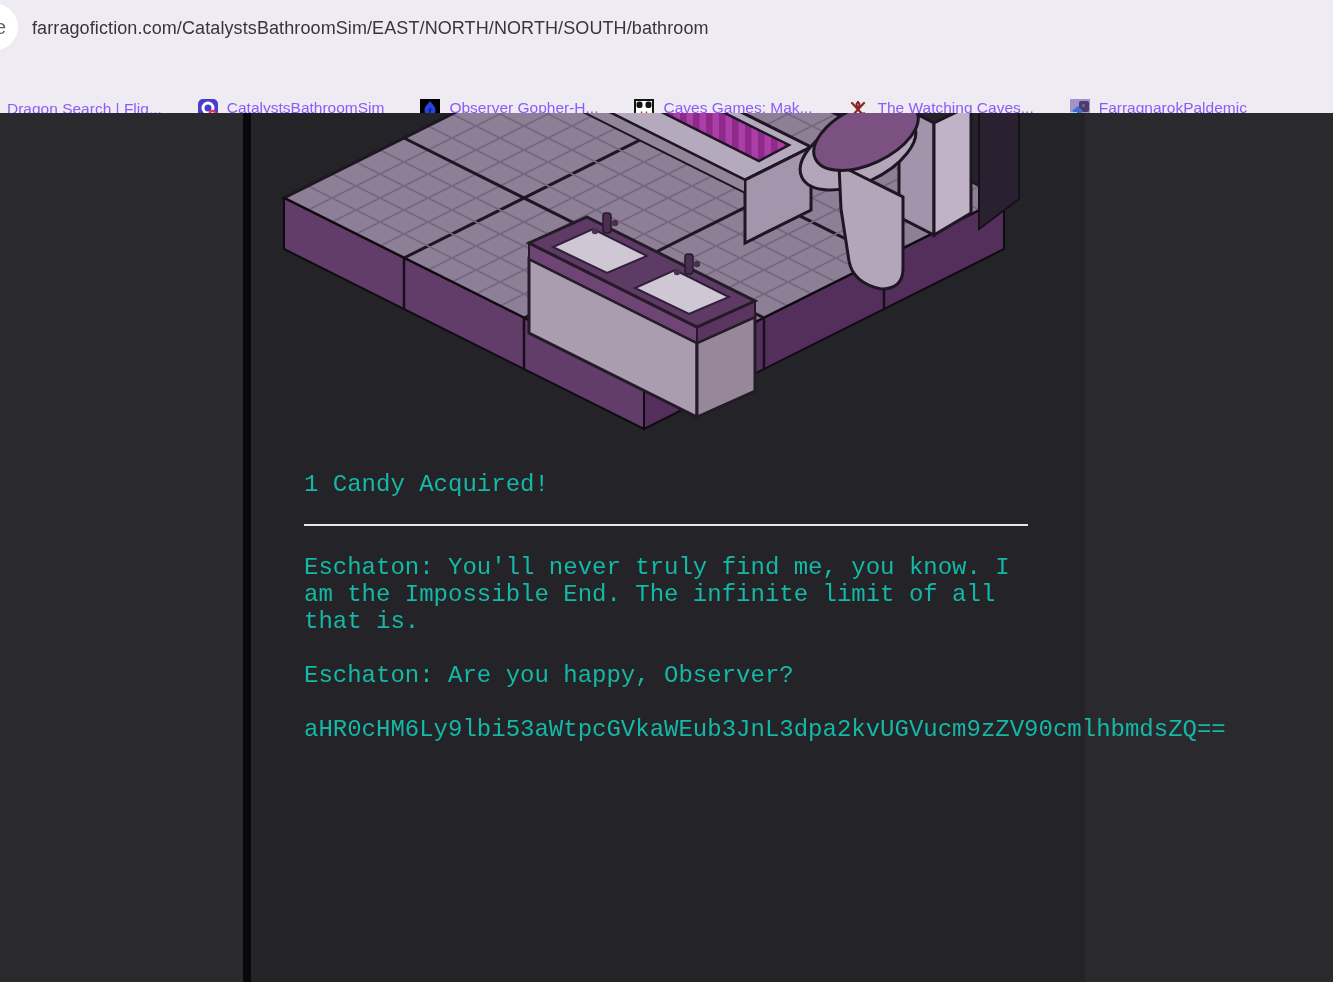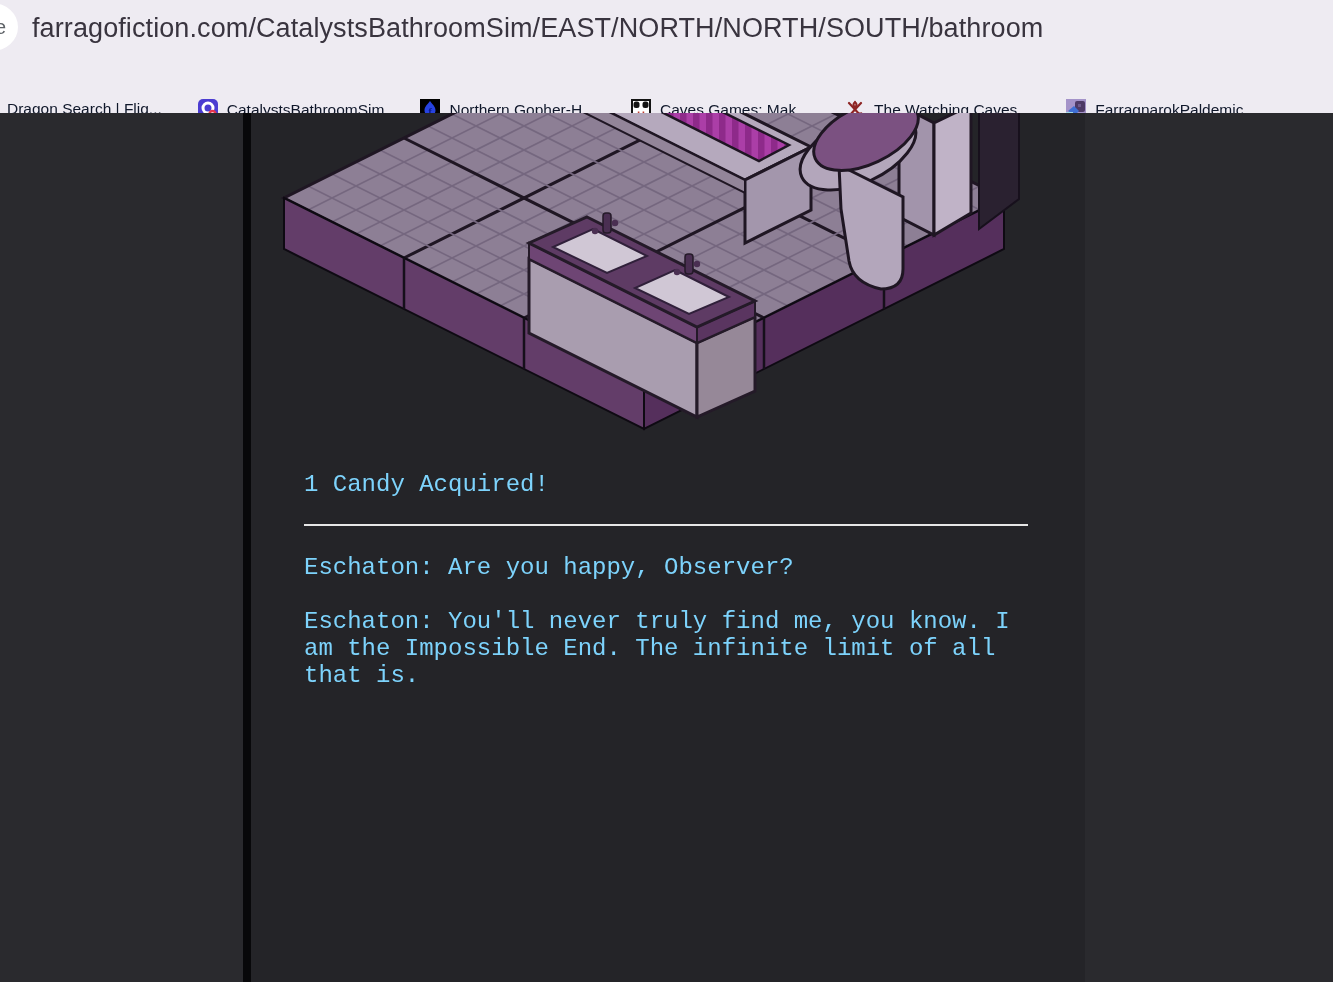--- a/index.html
+++ b/index.html
@@ -7,36 +7,36 @@
               font-family:"Liberation Sans", sans-serif; }
 
   
   .chrome { position:relative; width:100%; height:113px; background:#eeebf2; overflow:hidden; }
   .url-row { position:relative; height:57px; }
   .avatar-circle { position:absolute; left:-34px; top:3px; width:52px; height:48px;
                    background:#ffffff; border-radius:50%;
                    display:flex; align-items:center; justify-content:flex-end;
                    padding-right:12px; color:#5f6368; font-size:20px; }
   .url-text { position:absolute; left:32px; top:0; height:57px; display:flex; align-items:center;
-              font-size:27px; color:#39343f; letter-spacing:0.1px; white-space:nowrap; }
+              font-size:18px; color:#39343f; letter-spacing:0.1px; white-space:nowrap; }
   .bookmarks-row { position:absolute; top:57px; left:0; right:0; height:56px;
                    display:flex; align-items:center; padding-left:7px; }
-  .bookmark { display:flex; align-items:flex-end; gap:9px; margin-right:36px;
-              font-size:15.5px; color:#0f172a; white-space:nowrap; cursor:pointer;margin-top:48px; }
+  .bookmark { display:flex; align-items:flex-start; gap:9px; margin-right:36px;
+              font-size:15.5px; color:#8b5cf6; white-space:nowrap; cursor:pointer;margin-top:48px; }
   .bookmark .fav { width:20px; height:20px; flex:0 0 20px; }
 
   
   .viewport { position:relative; width:100%; height:869px; background:#2a2a2e; }
   .left-border-bar { position:absolute; left:243px; top:0; width:8px; height:100%; background:#08080a; }
   .game-column { position:absolute; left:251px; top:0; width:834px; height:100%;
                  background:#242428; overflow:visible; }
   .scene-svg { display:block; width:834px; height:330px; }
 
   .terminal { padding:0 57px 0 53px; font-family:"Liberation Mono", monospace;
-              font-size:24px; line-height:27px; color:#7dd3fc; overflow:visible; }
+              font-size:24px; line-height:27px; color:#14b8a6; overflow:visible; }
   .terminal p { margin:27px 0; }
   .status-line { margin:28px 0 0 0 !important; }
   .terminal hr { border:none; border-top:2px solid #e6e6e6; margin:26px 0 28px 0; }
   .encoded-line { white-space:nowrap; margin-bottom:0 !important; }
 </style>
 </head>
 <body>
 
 <div class="chrome">
   <div class="url-row">
@@ -57,21 +57,21 @@
         <circle cx="14.5" cy="15" r="3" fill="#ffffff" stroke="#e8374e" stroke-width="2.4"></circle>
       </svg>
       <span>CatalystsBathroomSim</span>
     </div>
     <div class="bookmark">
       <svg class="fav" viewBox="0 0 20 20">
         <rect width="20" height="20" fill="#000000"></rect>
         <path d="M10,2 C12.5,5.5 15.5,7.5 15.5,11.5 A5.5,5.5 0 1 1 4.5,11.5 C4.5,7.5 7.5,5.5 10,2 Z" fill="#2743e0"></path>
         <text x="10" y="15.5" font-size="11" fill="#0b1a8c" text-anchor="middle" font-family="serif" font-weight="bold">f</text>
       </svg>
-      <span>Northern Gopher-H...</span>
+      <span>Observer Gopher-H...</span>
     </div>
     <div class="bookmark">
       <svg class="fav" viewBox="0 0 20 20">
         <rect x="1" y="1" width="18" height="18" fill="#ffffff" stroke="#141414" stroke-width="2"></rect>
         <rect x="2.5" y="2.5" width="6" height="6.5" rx="2.5" fill="#141414"></rect>
         <rect x="11.5" y="2.5" width="6" height="6.5" rx="2.5" fill="#141414"></rect>
         <rect x="6.8" y="12.5" width="1.6" height="3.2" fill="#c0392b"></rect>
         <rect x="11.6" y="12.5" width="1.6" height="3.2" fill="#c0392b"></rect>
       </svg>
       <span>Caves Games: Mak...</span>
@@ -194,19 +194,20 @@
           <circle cx="426" cy="159" r="3.2" fill="#4a2f52"></circle>
           <circle cx="446" cy="151" r="3.2" fill="#4a2f52"></circle>
         </g>
       </g>
     </svg>
 
     <div class="terminal">
       <p class="status-line">1 Candy Acquired!</p>
       <hr>
       <div id="dialogue-container">
+          <p>Eschaton: You'll never truly find me, you know. I am the Impossible End. The infinite limit of all that is.</p>
           <p>Eschaton: Are you happy, Observer?</p>
-          <p>Eschaton: You'll never truly find me, you know. I am the Impossible End. The infinite limit of all that is.</p>
         </div>
+      <p class="encoded-line">aHR0cHM6Ly9lbi53aWtpcGVkaWEub3JnL3dpa2kvUGVucm9zZV90cmlhbmdsZQ==</p>
     </div>
 
   </div>
 </div>
 
 </body></html>

